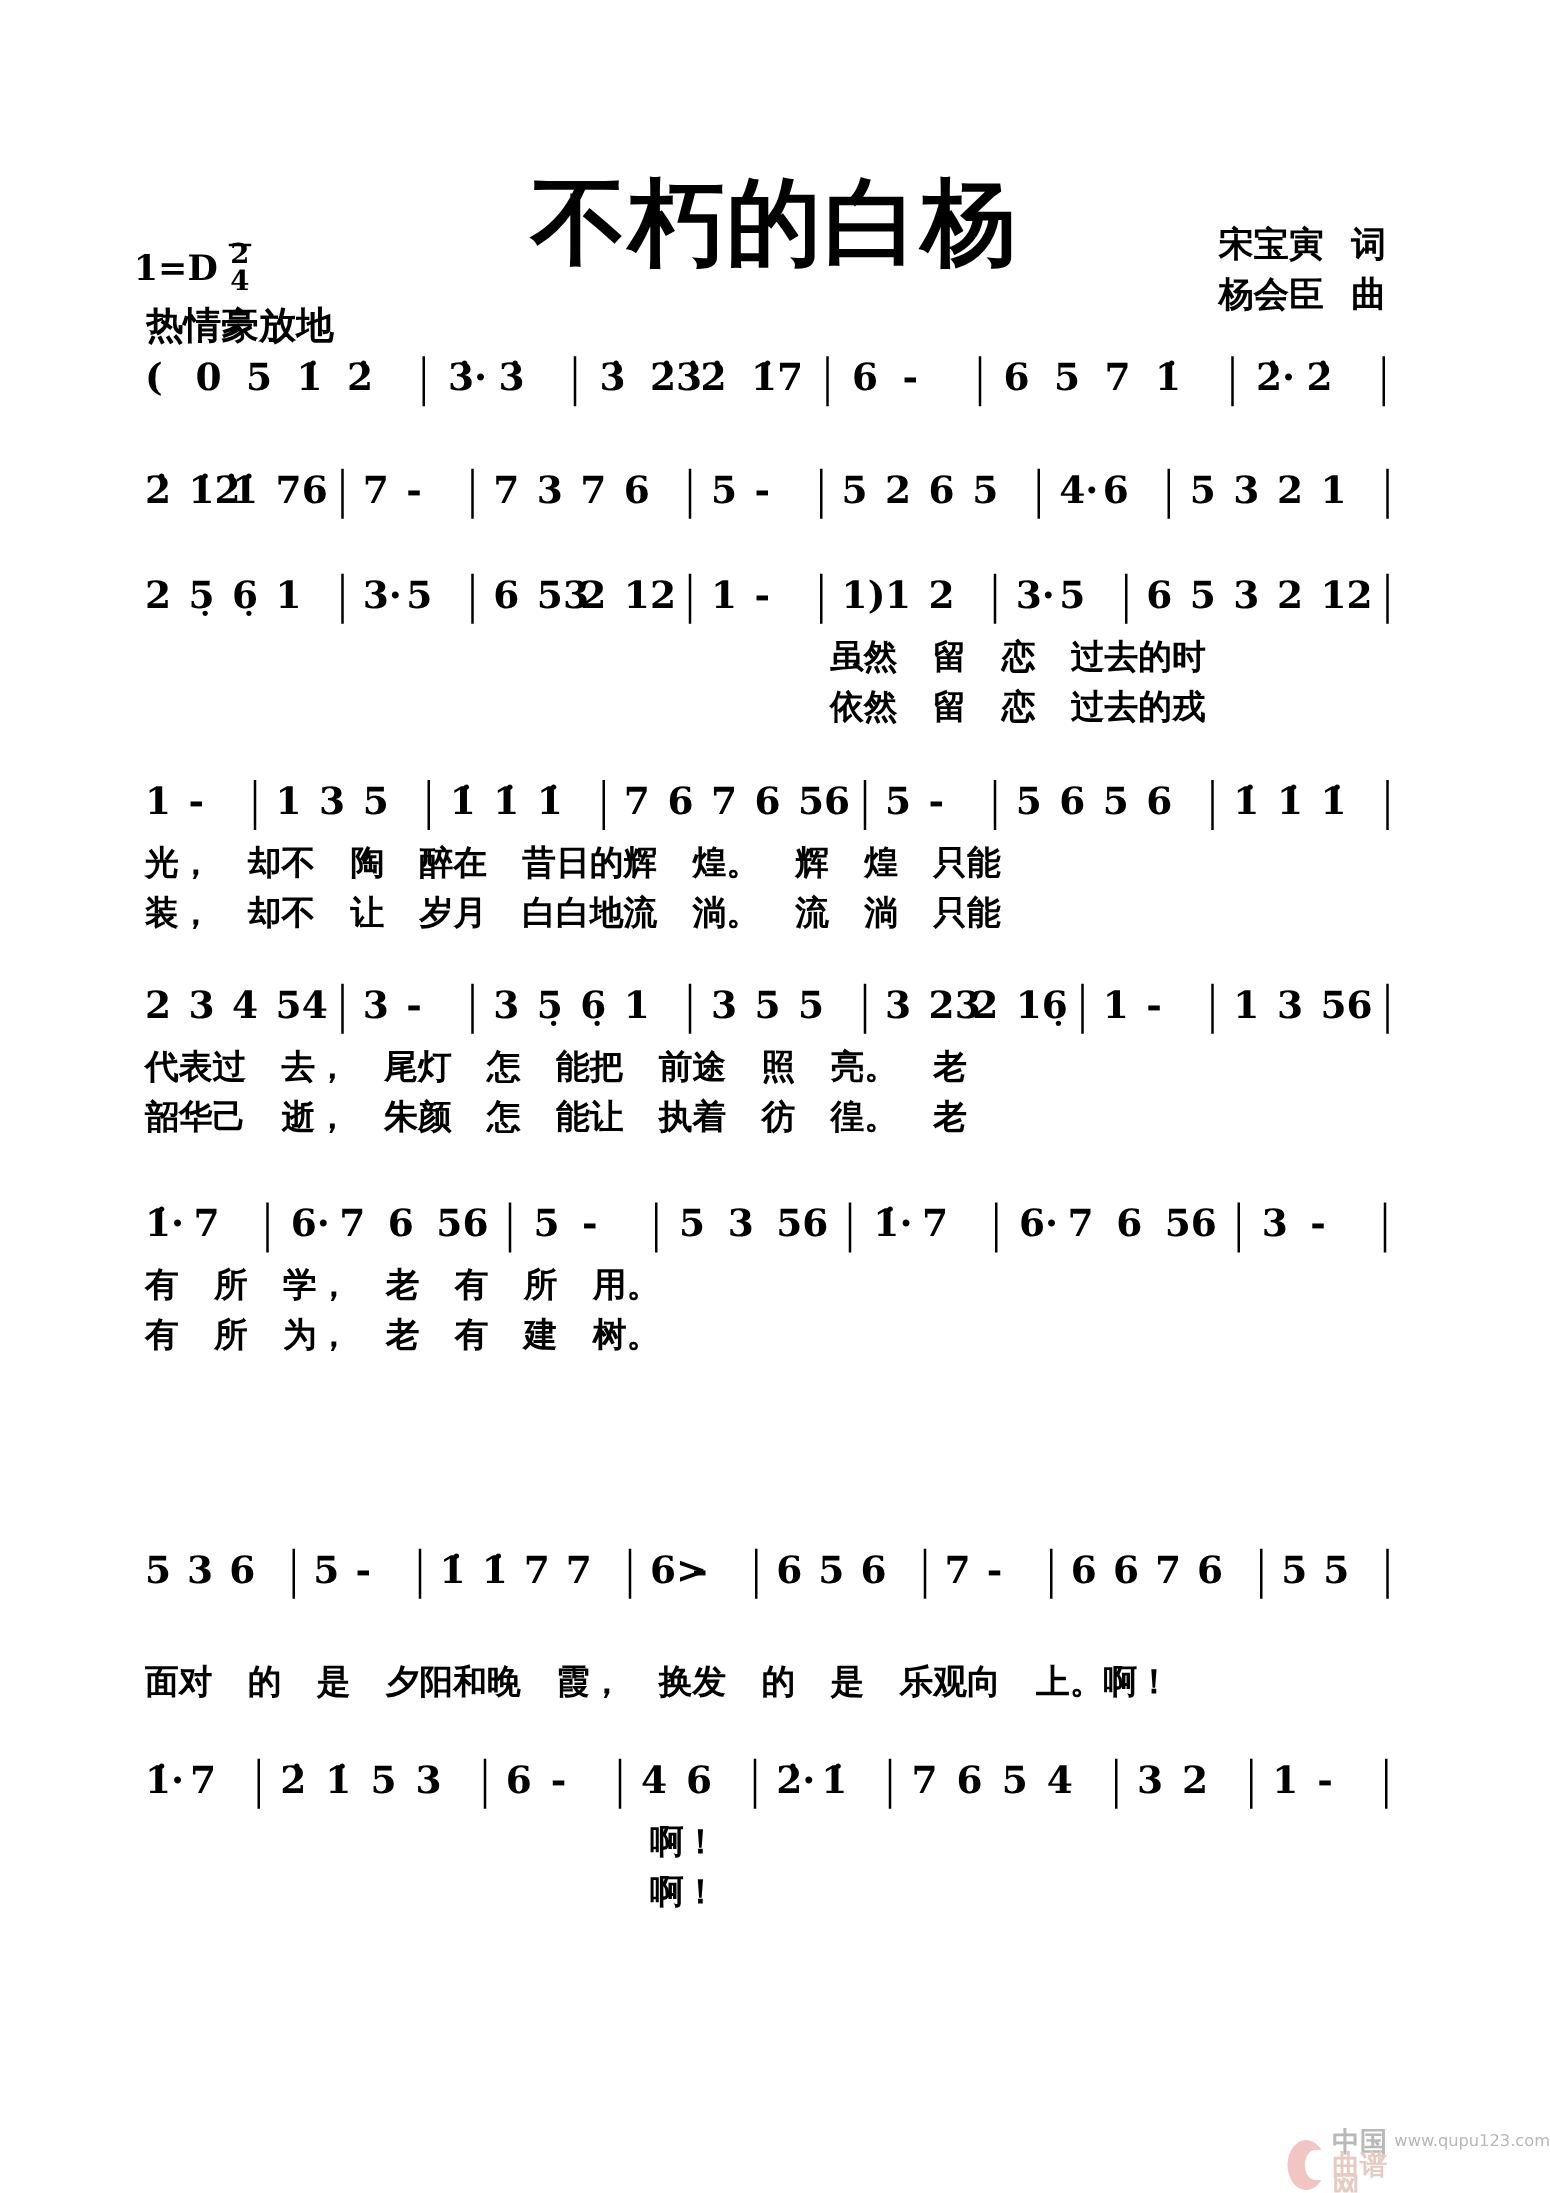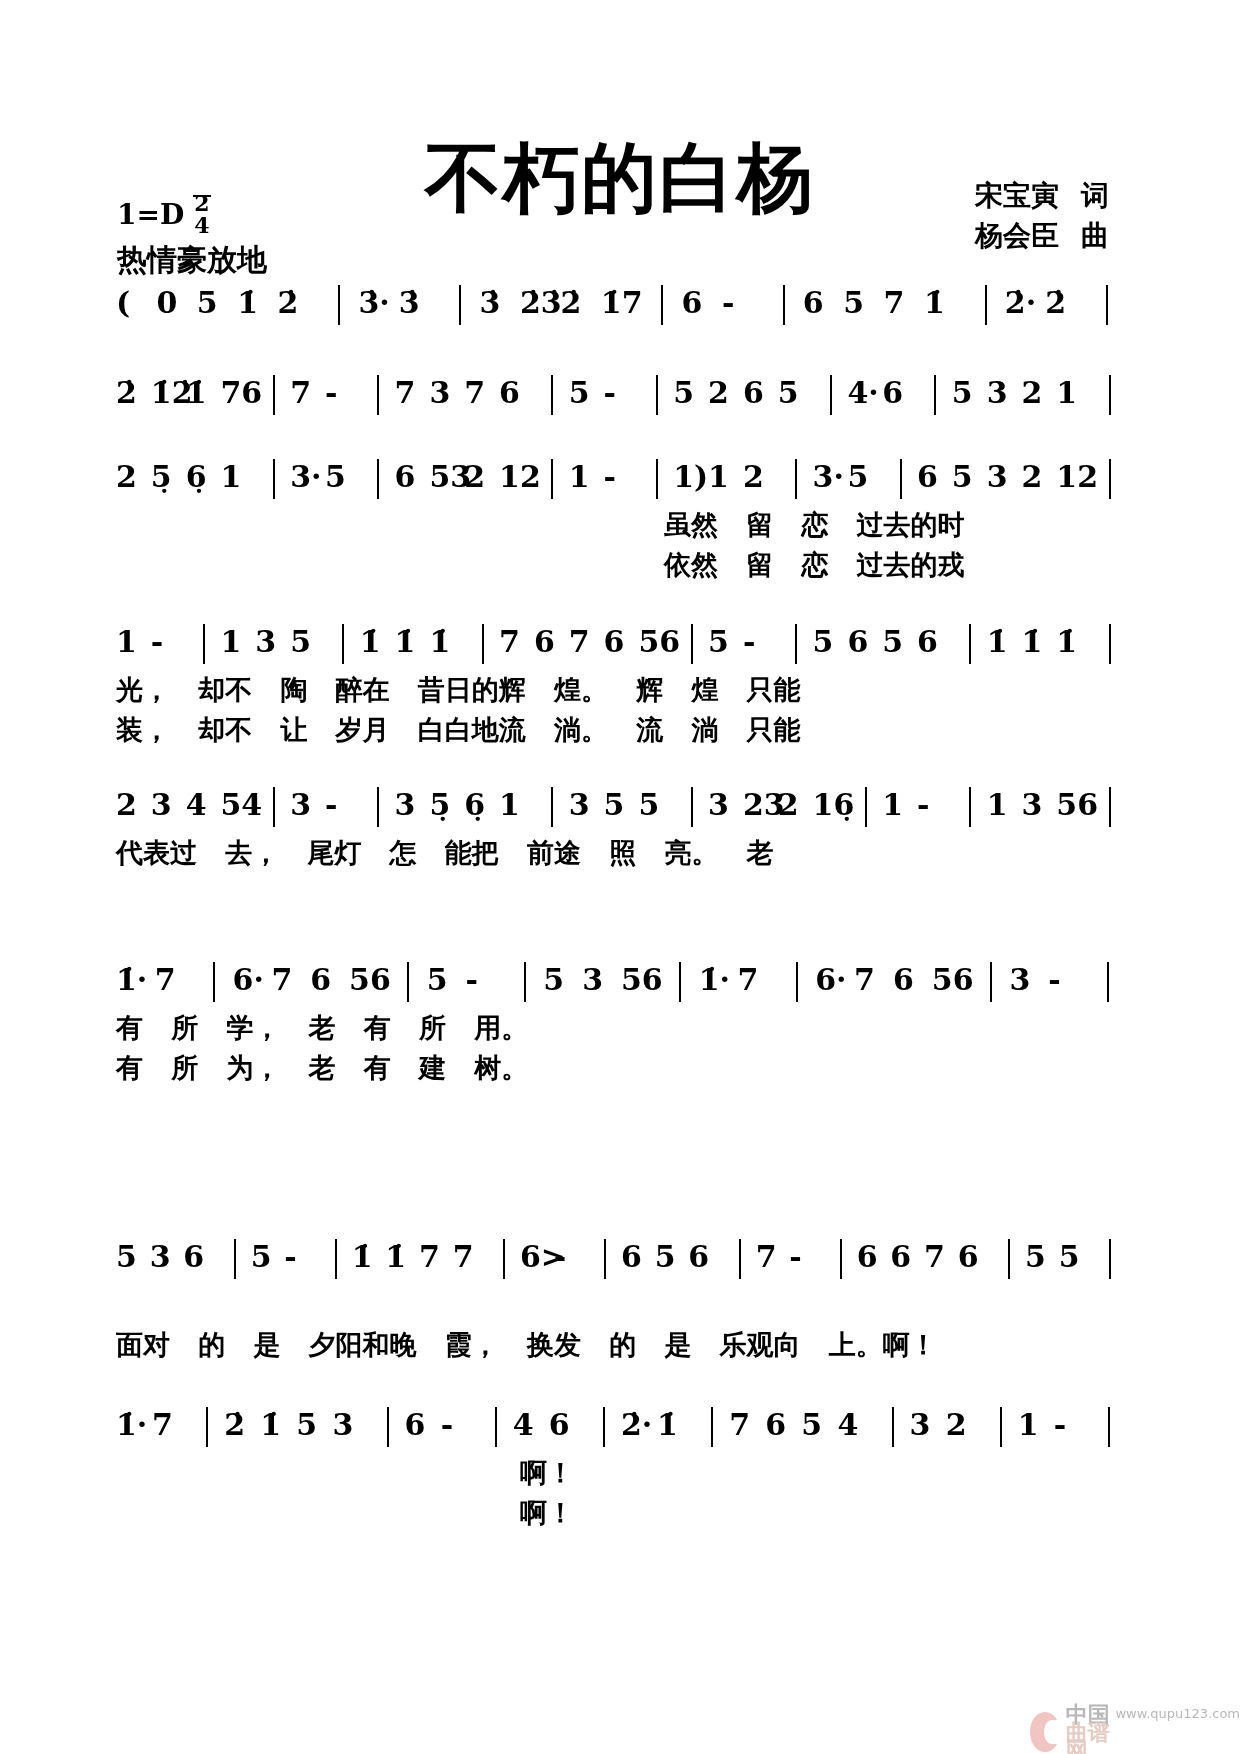--- a/index.html
+++ b/index.html
@@ -1,21 +1,21 @@
 <!DOCTYPE html>
 <html><head>
 <meta charset="utf-8">
 <style>
   html, body { margin:0; padding:0; background:#ffffff; }
   body { width:1240px; height:1754px; position:relative; overflow:hidden;
          font-family:"DejaVu Serif","Liberation Serif",serif; color:#000; }
   .title { position:absolute; left:0; width:1240px; top:128px; text-align:center;
            font-family:"DejaVu Sans","Liberation Sans",sans-serif; font-weight:bold;
            font-size:76px; letter-spacing:2px; }
-  .key { position:absolute; left:117px; top:192px; font-size:28px; font-weight:bold;
+  .key { position:absolute; left:107px; top:192px; font-size:28px; font-weight:bold;
          display:flex; align-items:center; gap:10px;
          font-family:"DejaVu Serif","Liberation Serif",serif; }
   .frac { display:inline-flex; flex-direction:column; align-items:center; font-size:22px; line-height:22px; }
   .frac .bar { width:18px; height:2px; background:#000; margin:1px 0; }
   .tempo { position:absolute; left:117px; top:240px; font-size:30px; font-weight:bold;
            font-family:Liberation Mono, monospace; }
   .credits { position:absolute; left:975px; top:176px; font-size:28px; font-weight:bold;
              font-family:"DejaVu Sans","Liberation Sans",sans-serif; line-height:40px; }
   .credits div { display:flex; gap:22px; }
   .row { position:absolute; left:116px; width:1010px; height:40px; }
@@ -74,20 +74,21 @@
       <div class="lyr" style="top: 90px; padding-left: 548px;">依然   留   恋   过去的戎</div>
     </div>
     <div class="row" style="top: 622px;">
       <div class="notes"><span class="tok" style="left: 0px;">1</span><span class="tok" style="left: 34.8276px;">-</span><div class="bar" style="left: 87.069px;"></div><span class="tok" style="left: 104.483px;">1</span><span class="tok" style="left: 139.31px;">3</span><span class="tok" style="left: 174.138px;">5</span><div class="bar" style="left: 226.379px;"></div><span class="tok" style="left: 243.793px;">1̇</span><span class="tok" style="left: 278.621px;">1̇</span><span class="tok" style="left: 313.448px;">1̇</span><div class="bar" style="left: 365.69px;"></div><span class="tok" style="left: 383.103px;">7</span><span class="tok" style="left: 417.931px;">6</span><span class="tok" style="left: 452.759px;">7</span><span class="tok" style="left: 487.586px;">6</span><span class="tok" style="left: 522.414px;">56</span><div class="bar" style="left: 574.655px;"></div><span class="tok" style="left: 592.069px;">5</span><span class="tok" style="left: 626.897px;">-</span><div class="bar" style="left: 679.138px;"></div><span class="tok" style="left: 696.552px;">5</span><span class="tok" style="left: 731.379px;">6</span><span class="tok" style="left: 766.207px;">5</span><span class="tok" style="left: 801.034px;">6</span><div class="bar" style="left: 853.276px;"></div><span class="tok" style="left: 870.69px;">1̇</span><span class="tok" style="left: 905.517px;">1̇</span><span class="tok" style="left: 940.345px;">1̇</span><div class="bar" style="left: 992.586px;"></div></div>
       <div class="lyr" style="top: 50px;">光，   却不   陶   醉在   昔日的辉   煌。   辉   煌   只能</div>
       <div class="lyr" style="top: 90px;">装，   却不   让   岁月   白白地流   淌。   流   淌   只能</div>
     </div>
     <div class="row" style="top: 785px;">
       <div class="notes"><span class="tok" style="left: 0px;">2</span><span class="tok" style="left: 34.8276px;">3</span><span class="tok" style="left: 69.6552px;">4</span><span class="tok" style="left: 104.483px;">54</span><div class="bar" style="left: 156.724px;"></div><span class="tok" style="left: 174.138px;">3</span><span class="tok" style="left: 208.966px;">-</span><div class="bar" style="left: 261.207px;"></div><span class="tok" style="left: 278.621px;">3</span><span class="tok" style="left: 313.448px;">5̣</span><span class="tok" style="left: 348.276px;">6̣</span><span class="tok" style="left: 383.103px;">1</span><div class="bar" style="left: 435.345px;"></div><span class="tok" style="left: 452.759px;">3</span><span class="tok" style="left: 487.586px;">5</span><span class="tok" style="left: 522.414px;">5</span><div class="bar" style="left: 574.655px;"></div><span class="tok" style="left: 592.069px;">3</span><span class="tok" style="left: 626.897px;">23</span><span class="tok" style="left: 661.724px;">2</span><span class="tok" style="left: 696.552px;">16̣</span><div class="bar" style="left: 748.793px;"></div><span class="tok" style="left: 766.207px;">1</span><span class="tok" style="left: 801.034px;">-</span><div class="bar" style="left: 853.276px;"></div><span class="tok" style="left: 870.69px;">1</span><span class="tok" style="left: 905.517px;">3</span><span class="tok" style="left: 940.345px;">56</span><div class="bar" style="left: 992.586px;"></div></div>
       <div class="lyr" style="top: 50px;">代表过   去，   尾灯   怎   能把   前途   照   亮。   老</div>
+      <div class="lyr" style="top: 90px;">韶华己   逝，   朱颜   怎   能让   执着   彷   徨。   老</div>
     </div>
     <div class="row" style="top: 960px;">
       <div class="notes"><span class="tok" style="left: 0px;">1̇·</span><span class="tok" style="left: 38.8462px;">7</span><div class="bar" style="left: 97.1154px;"></div><span class="tok" style="left: 116.538px;">6·</span><span class="tok" style="left: 155.385px;">7</span><span class="tok" style="left: 194.231px;">6</span><span class="tok" style="left: 233.077px;">56</span><div class="bar" style="left: 291.346px;"></div><span class="tok" style="left: 310.769px;">5</span><span class="tok" style="left: 349.615px;">-</span><div class="bar" style="left: 407.885px;"></div><span class="tok" style="left: 427.308px;">5</span><span class="tok" style="left: 466.154px;">3</span><span class="tok" style="left: 505px;">56</span><div class="bar" style="left: 563.269px;"></div><span class="tok" style="left: 582.692px;">1̇·</span><span class="tok" style="left: 621.538px;">7</span><div class="bar" style="left: 679.808px;"></div><span class="tok" style="left: 699.231px;">6·</span><span class="tok" style="left: 738.077px;">7</span><span class="tok" style="left: 776.923px;">6</span><span class="tok" style="left: 815.769px;">56</span><div class="bar" style="left: 874.038px;"></div><span class="tok" style="left: 893.462px;">3</span><span class="tok" style="left: 932.308px;">-</span><div class="bar" style="left: 990.577px;"></div></div>
       <div class="lyr" style="top: 90px;">有   所   为，   老   有   建   树。</div>
       <div class="lyr" style="top: 50px;">有   所   学，   老   有   所   用。</div>
     </div>
     <div class="row" style="top: 1237px;">
       <div class="notes"><span class="tok" style="left: 0px;">5</span><span class="tok" style="left: 33.6667px;">3</span><span class="tok" style="left: 67.3333px;">6</span><div class="bar" style="left: 117.833px;"></div><span class="tok" style="left: 134.667px;">5</span><span class="tok" style="left: 168.333px;">-</span><div class="bar" style="left: 218.833px;"></div><span class="tok" style="left: 235.667px;">1̇</span><span class="tok" style="left: 269.333px;">1̇</span><span class="tok" style="left: 303px;">7</span><span class="tok" style="left: 336.667px;">7</span><div class="bar" style="left: 387.167px;"></div><span class="tok" style="left: 404px;">6&gt;</span><span class="tok" style="left: 437.667px;">-</span><div class="bar" style="left: 488.167px;"></div><span class="tok" style="left: 505px;">6</span><span class="tok" style="left: 538.667px;">5</span><span class="tok" style="left: 572.333px;">6</span><div class="bar" style="left: 622.833px;"></div><span class="tok" style="left: 639.667px;">7</span><span class="tok" style="left: 673.333px;">-</span><div class="bar" style="left: 723.833px;"></div><span class="tok" style="left: 740.667px;">6</span><span class="tok" style="left: 774.333px;">6</span><span class="tok" style="left: 808px;">7</span><span class="tok" style="left: 841.667px;">6</span><div class="bar" style="left: 892.167px;"></div><span class="tok" style="left: 909px;">5</span><span class="tok" style="left: 942.667px;">5</span><div class="bar" style="left: 993.167px;"></div></div>
       <div class="lyr" style="top: 90px;">面对   的   是   夕阳和晚   霞，   换发   的   是   乐观向   上。啊！</div>
     </div>

